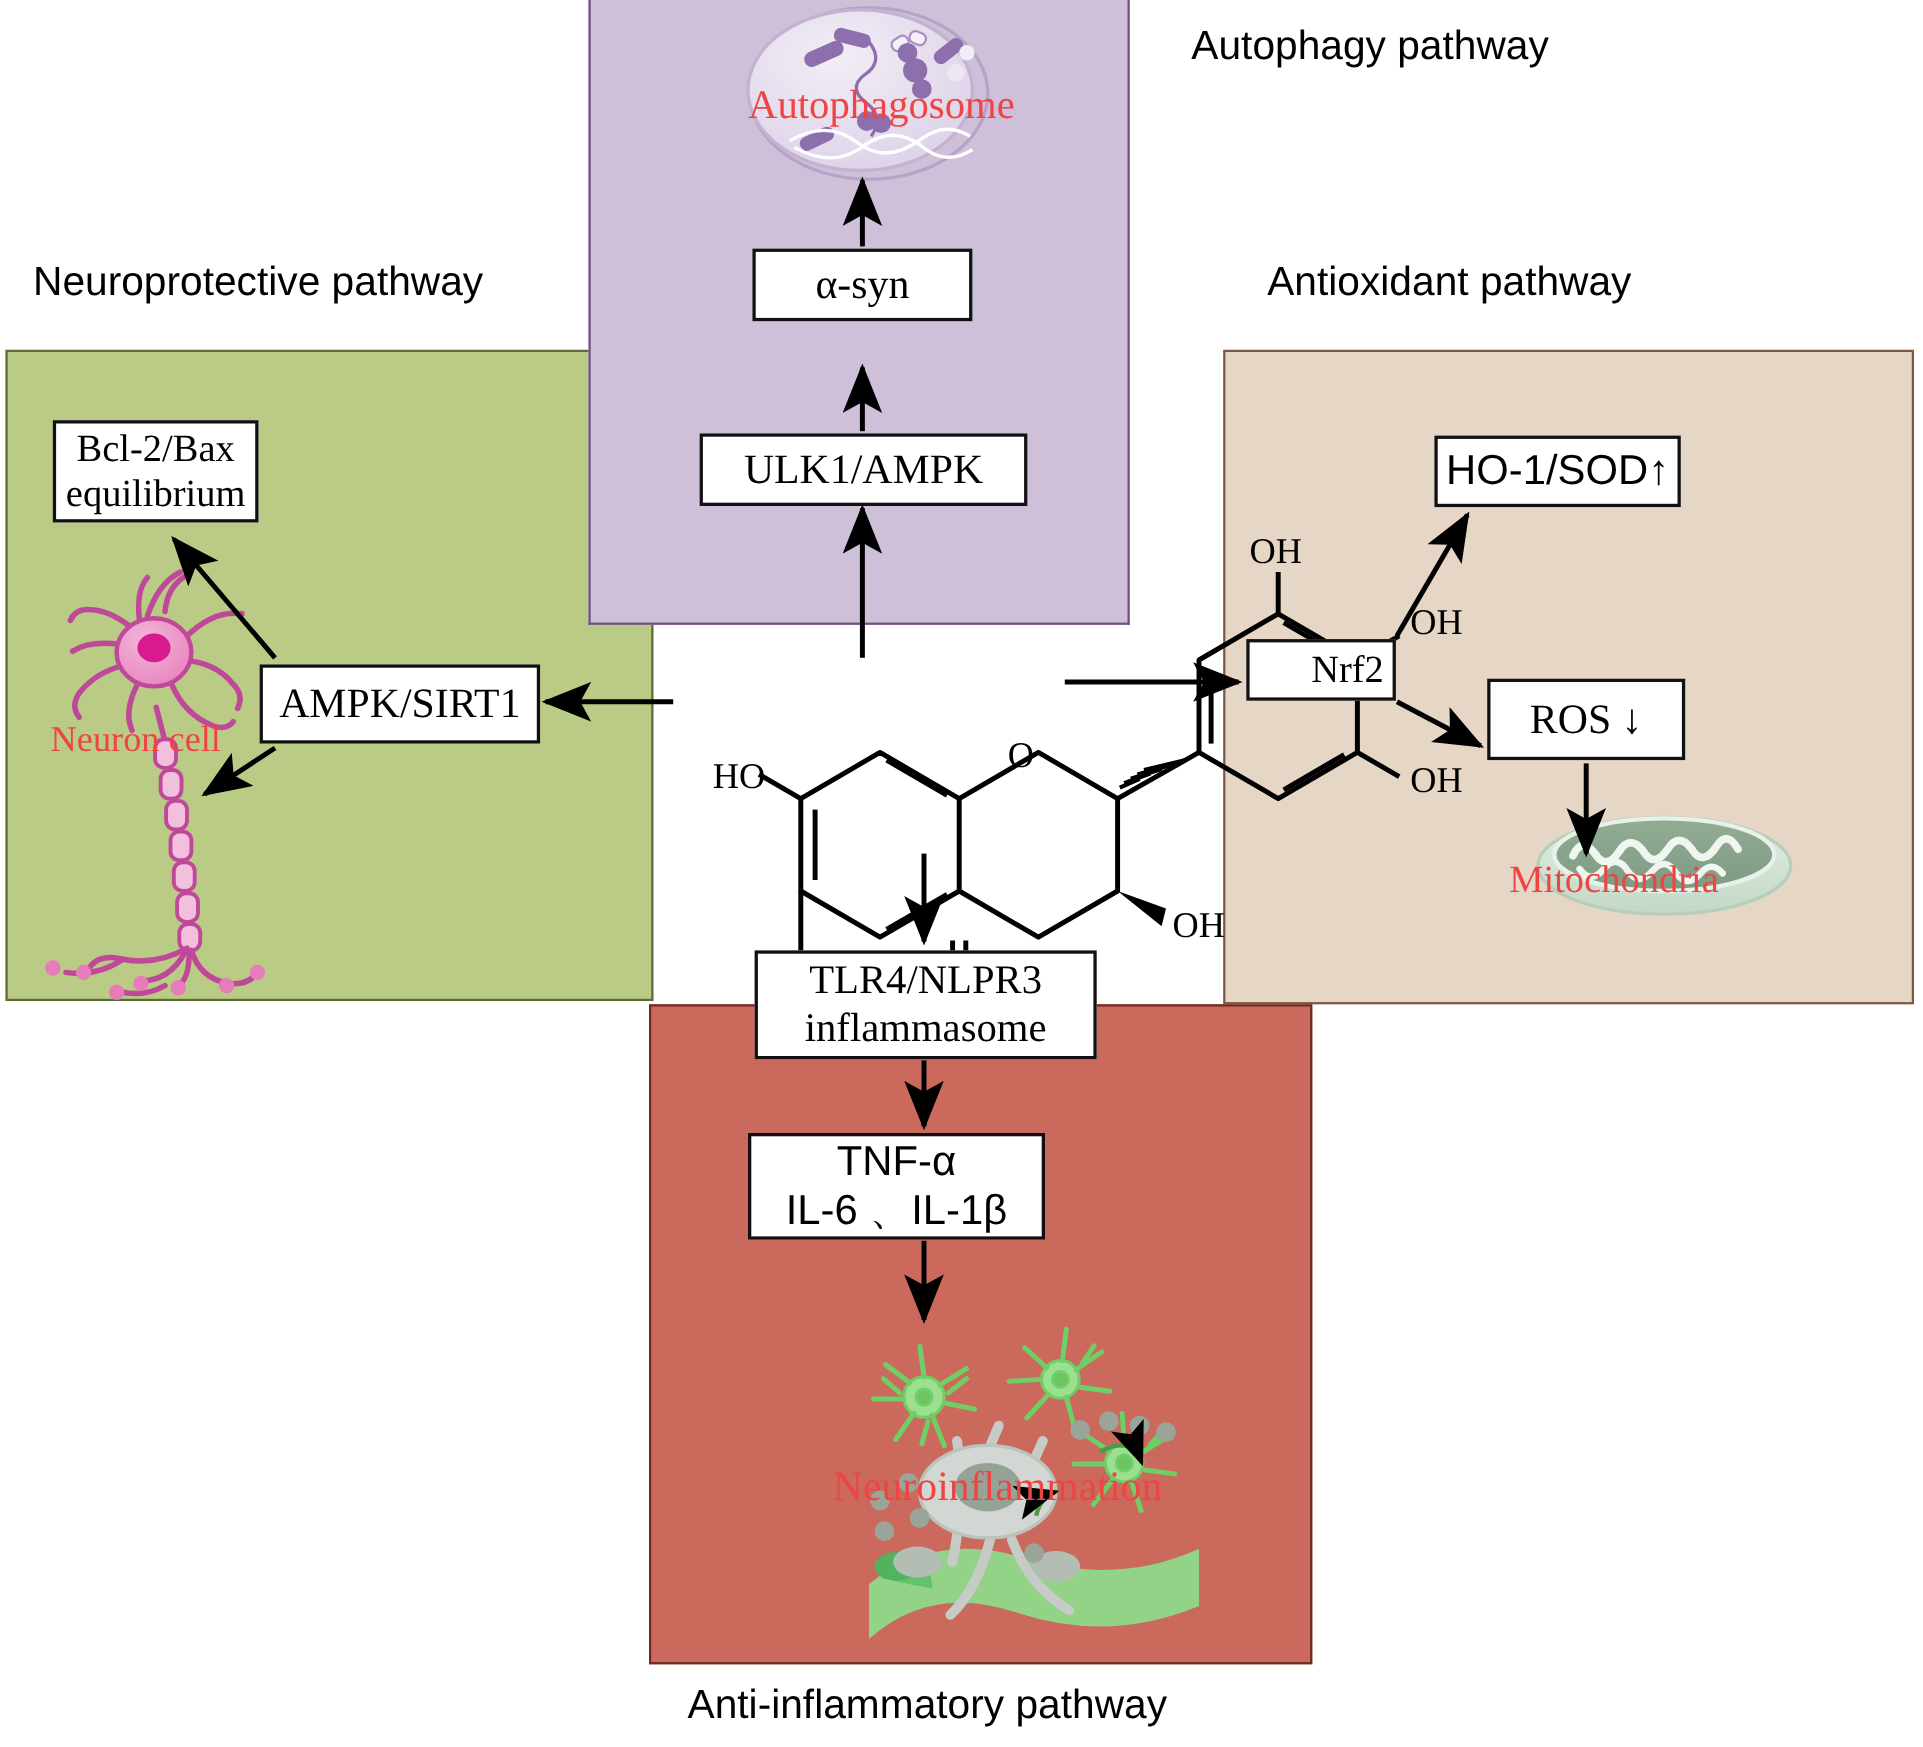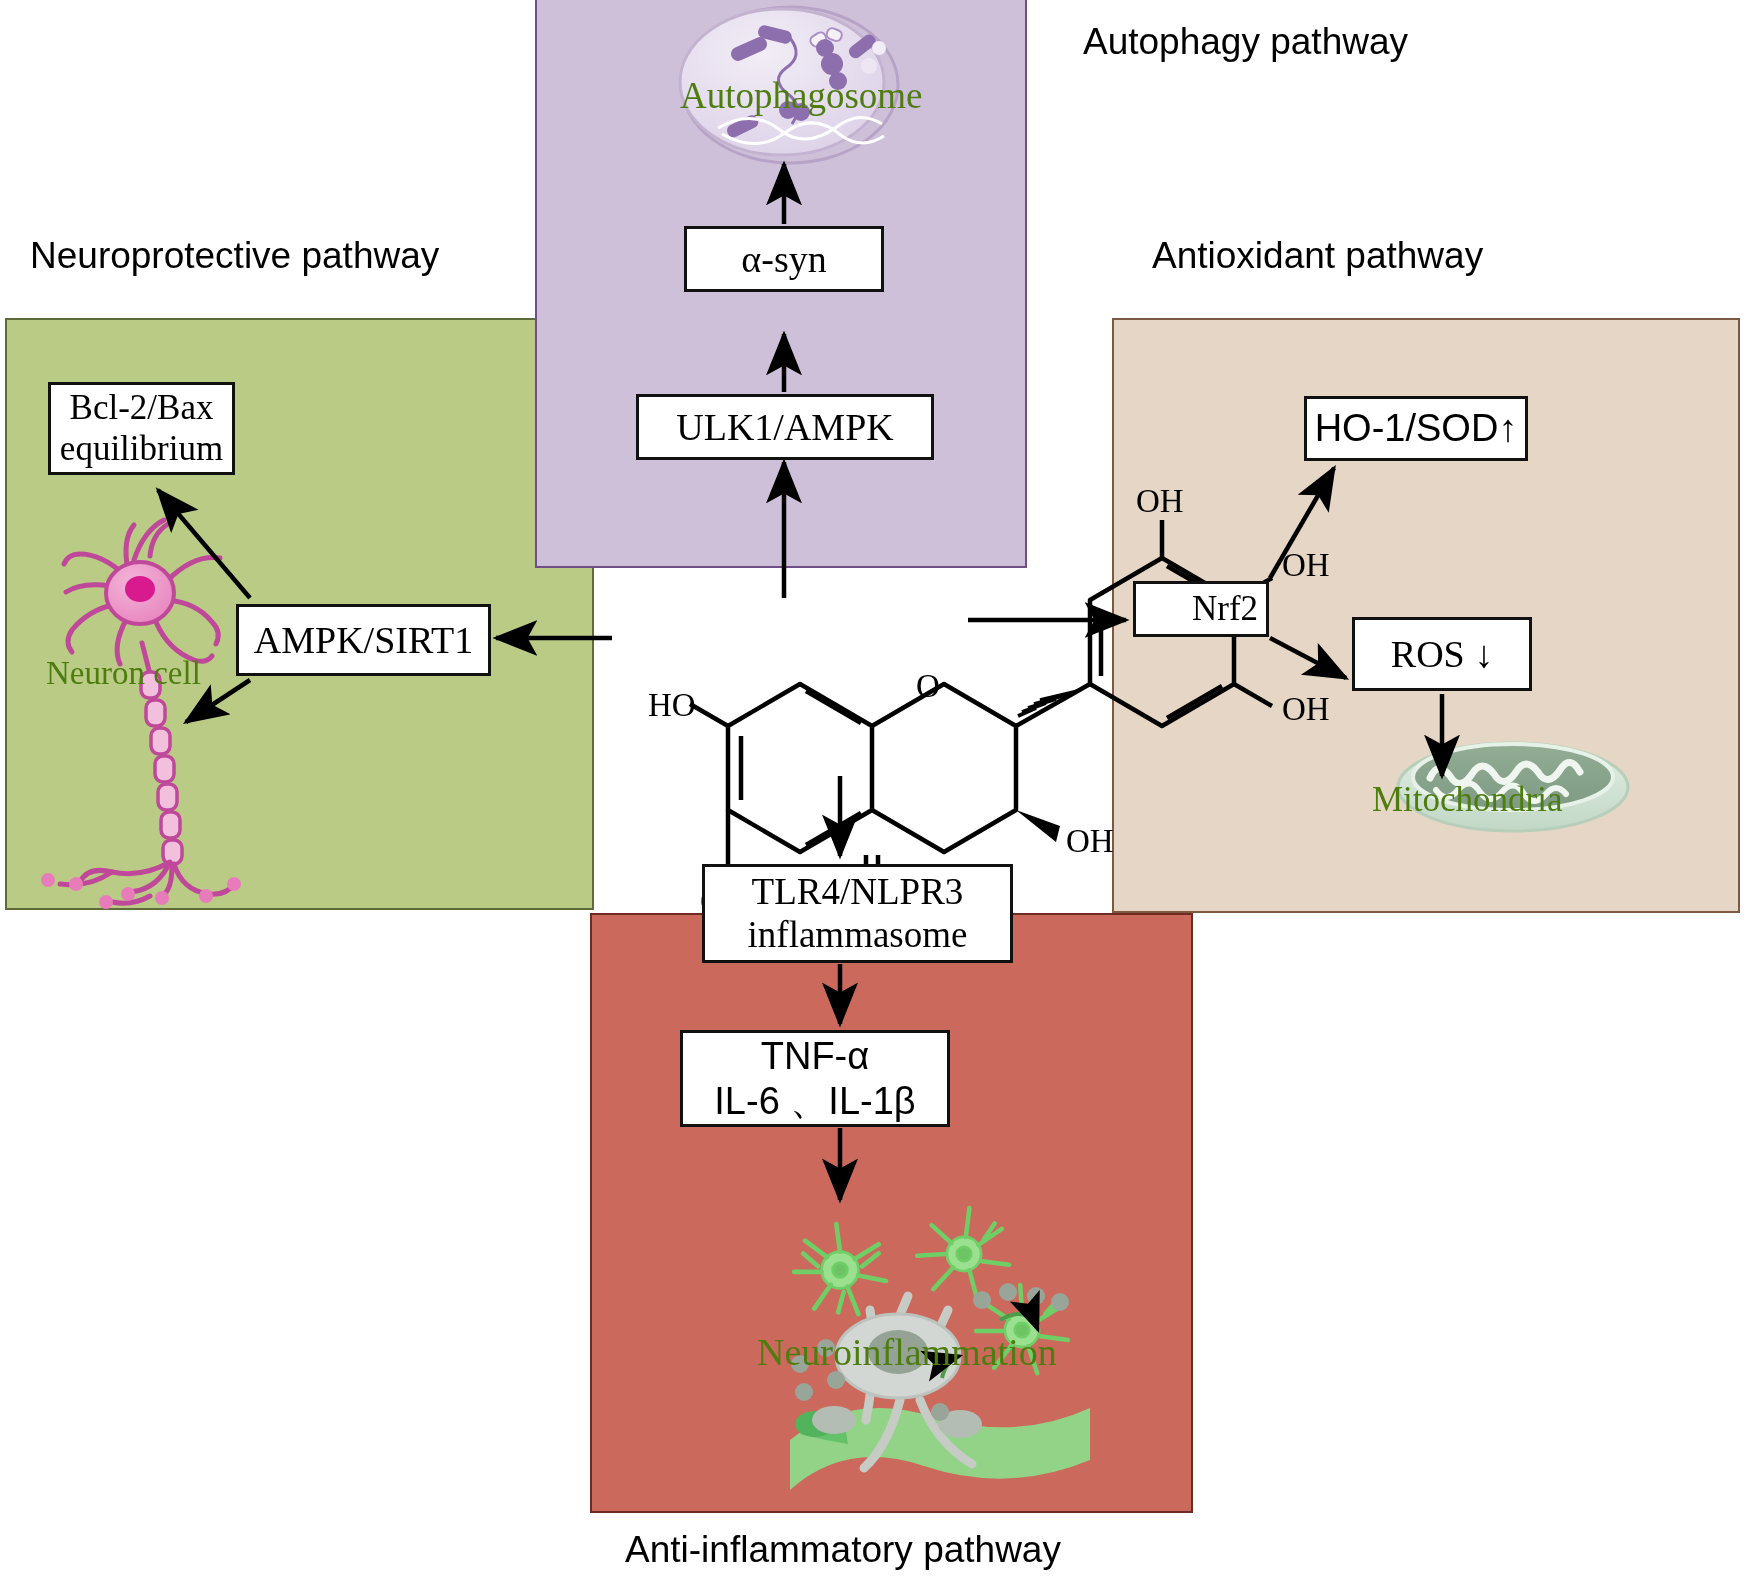--- a/index.html
+++ b/index.html
@@ -29,28 +29,28 @@
            font-family:"Liberation Serif",serif;}
   .sans{font-family:"Liberation Sans",sans-serif;}
 
   #box-asyn{left:684px;top:226px;width:200px;height:66px;font-size:38px;}
   #box-ulk{left:636px;top:394px;width:298px;height:66px;font-size:38px;}
   #box-bcl{left:48px;top:382px;width:187px;height:93px;font-size:35px;}
   #box-ampk{left:236px;top:604px;width:255px;height:72px;font-size:38px;}
   #box-ho1{left:1304px;top:396px;width:224px;height:65px;font-size:38px;}
   #box-nrf2{left:1133px;top:581px;width:136px;height:56px;font-size:35px;padding-left:48px;}
   #box-ros{left:1352px;top:617px;width:180px;height:74px;font-size:38px;}
-  #box-tlr4{left:686px;top:864px;width:311px;height:99px;font-size:37px;margin-left:16px;}
+  #box-tlr4{left:686px;top:864px;width:311px;height:99px;font-size:37px;}
   #box-tnf{left:680px;top:1030px;width:270px;height:97px;font-size:38px;}
 
   .svg-layer{position:absolute;left:0;top:0;width:1748px;height:1588px;
              pointer-events:none;}
 
   .figlabel{position:absolute;white-space:nowrap;
-            font-family:"Liberation Serif",serif;color:#4d7c0f;}
+            font-family:"Liberation Serif",serif;color:#ef4444;}
   #lbl-autophagosome{left:680px;top:74px;font-size:37px;}
   #lbl-neuroncell{left:46px;top:655px;font-size:33px;}
   #lbl-mitochondria{left:1372px;top:780px;font-size:35px;}
   #lbl-neuroinflammation{left:757px;top:1330px;font-size:38px;}
 </style>
 </head>
 <body>
 
 <div class="panel" id="panel-neuro"></div>
 <div class="panel" id="panel-antioxidant"></div>

